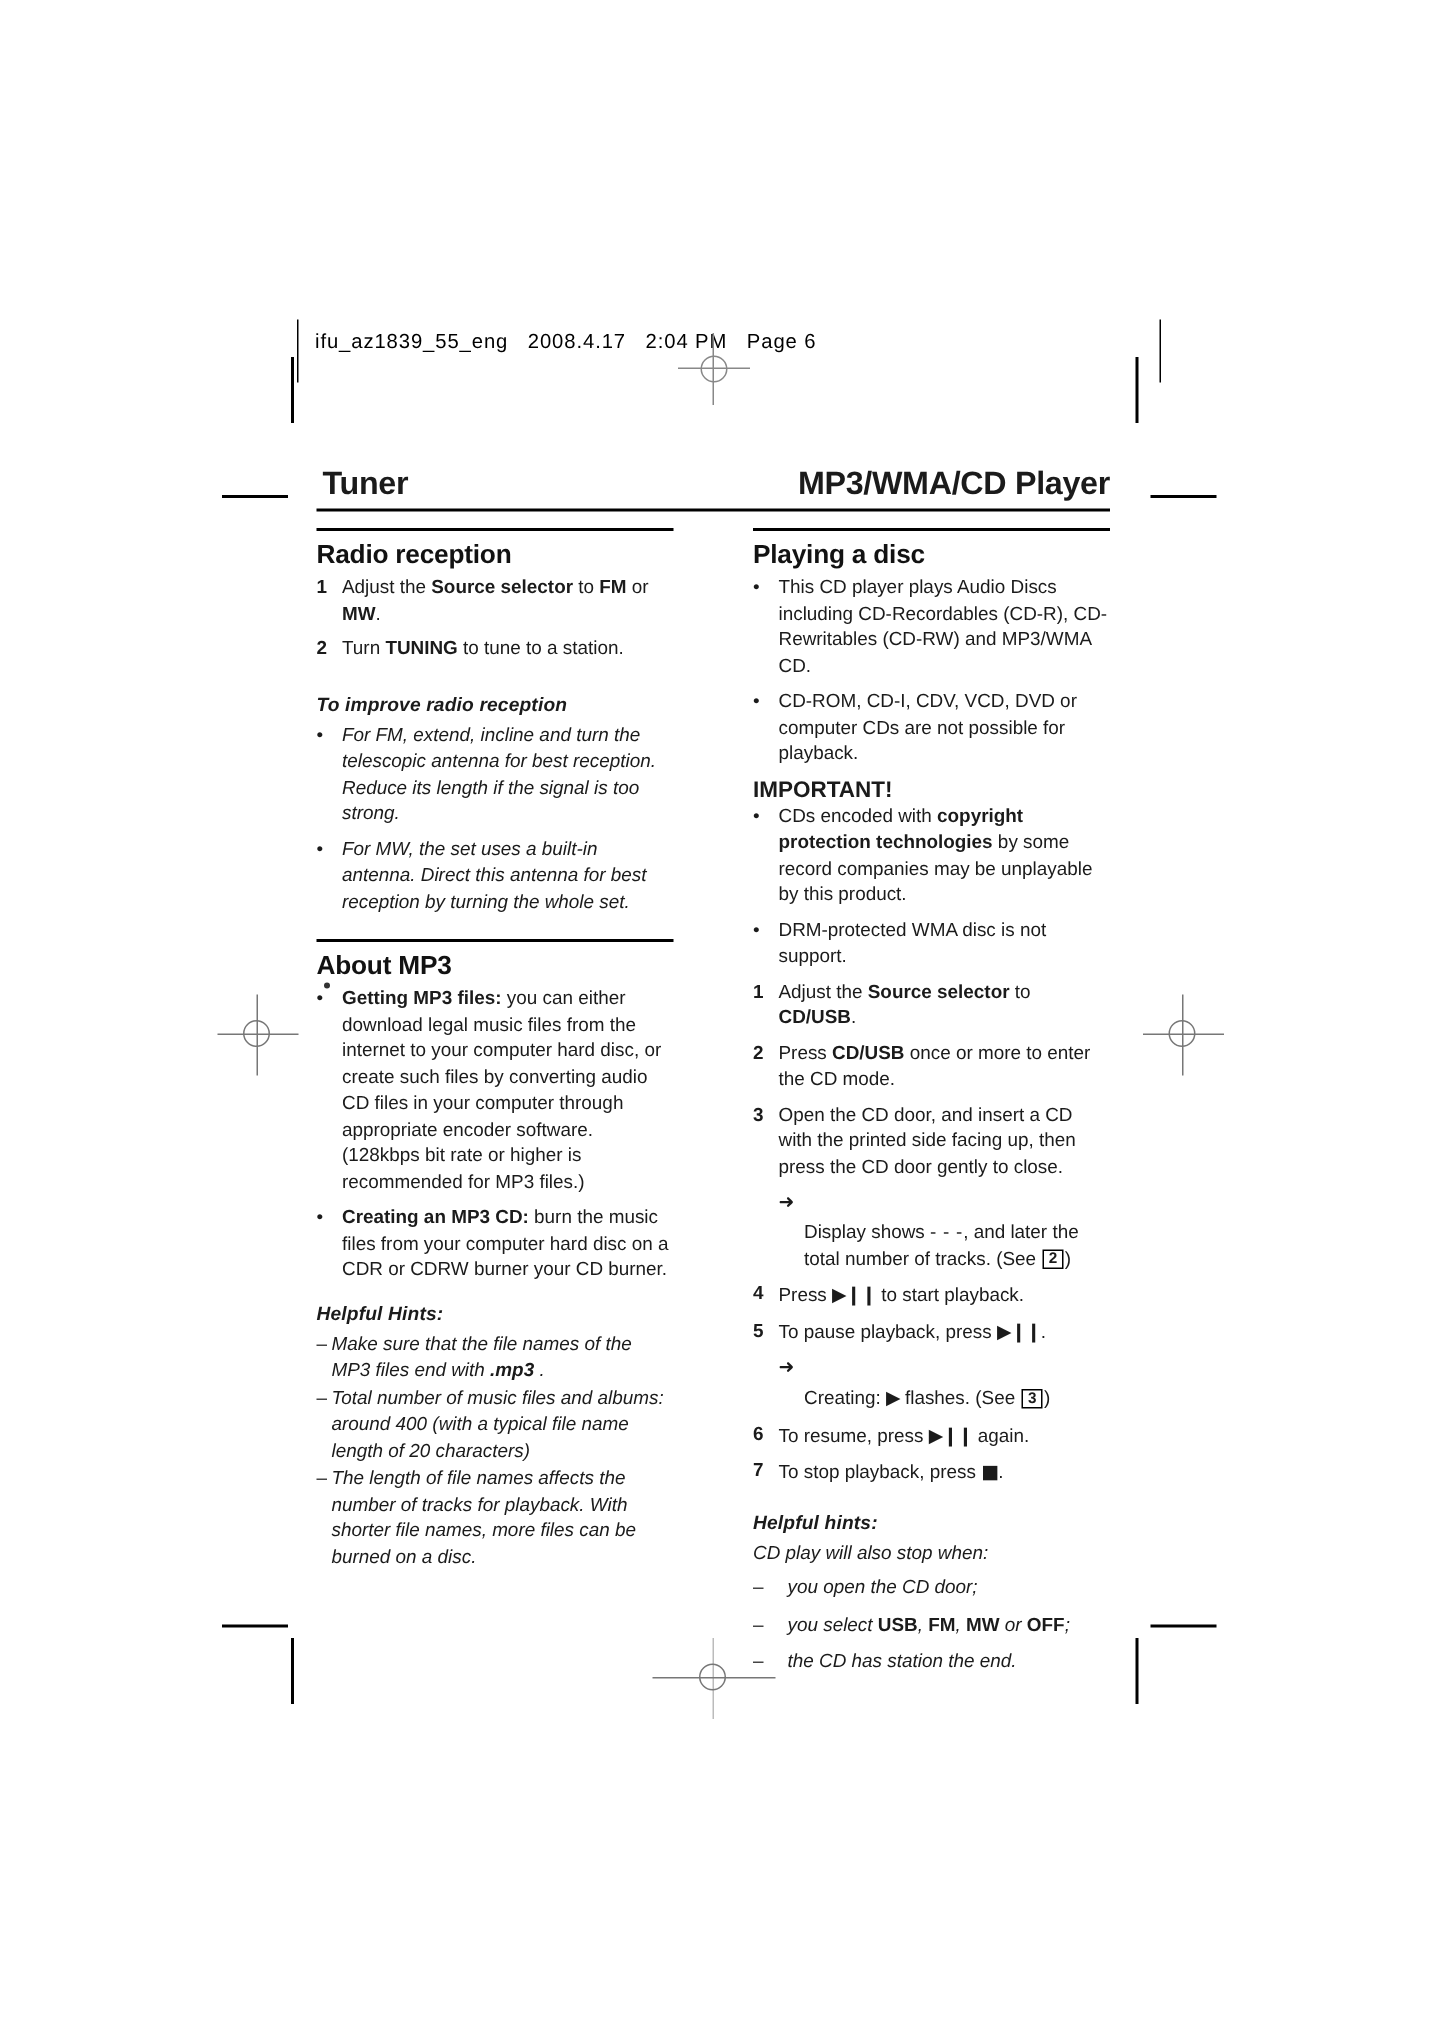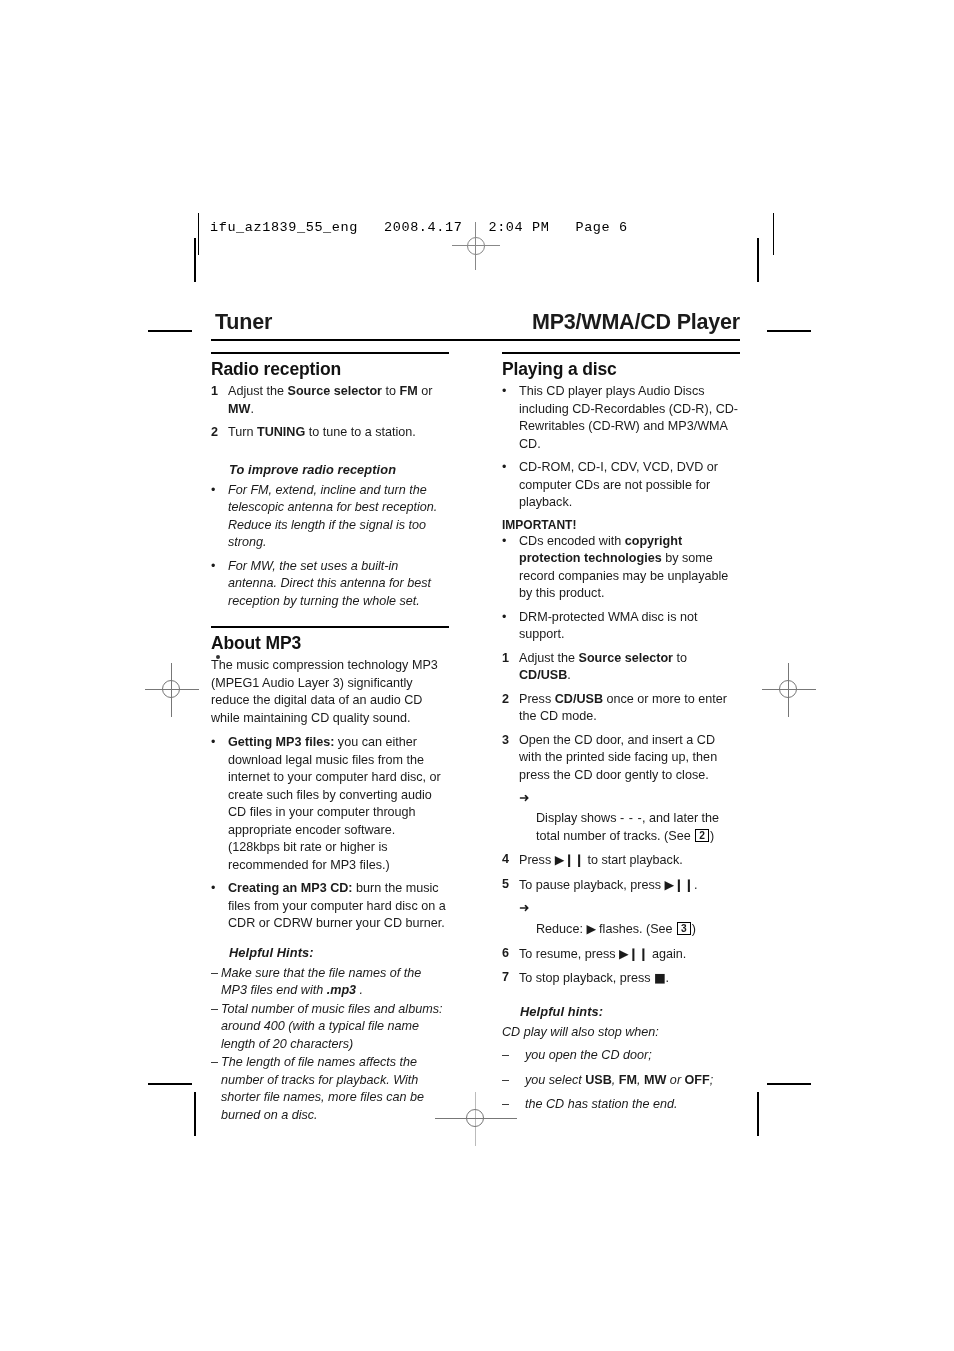--- a/index.html
+++ b/index.html
@@ -54,21 +54,21 @@
     position: absolute;
     left: 198px; top: 213px;
     width: 576px; height: 42px;
     border-left: 1px solid #000;
     border-right: 1px solid #000;
     box-sizing: border-box;
   }
   .fileinfo-text {
     position: absolute;
     left: 210px; top: 220px;
-    font-family: Liberation Mono, monospace;
+    font-family: Liberation Sans, sans-serif;
     font-size: 13.5px;
     letter-spacing: 0.6px;
     white-space: pre;
     color: #000;
   }
   .fileinfo-reg {
     position: absolute;
     left: 452px; top: 222px;
     width: 48px; height: 48px;
   }
@@ -189,26 +189,26 @@
   .arrowline .body { flex: 1; margin-top: 20px; }
 
   .italic { font-style: italic; }
   .bold   { font-weight: bold; }
   .bolditalic { font-weight: bold; font-style: italic; }
 
   .subhead {
     font-weight: bold;
     font-style: italic;
     font-size: 12.8px;
-    margin: 0 0 5px 18px;
+    margin: 0 0 5px 0;
     letter-spacing: 0.1px;
   }
   .subhead-plain {
     font-weight: bold;
-    font-size: 12px;
+    font-size: 15px;
     margin: 0 0 1px 0;
   }
   .lead { margin: 0 0 7px 0; }
   .spacer-10 { height: 10px; }
   .spacer-6  { height: 6px; }
   .spacer-14 { height: 14px; }
 
   .sec-block { margin-top: 16px; }
 
   
@@ -304,21 +304,20 @@
           </li>
           <li>
             <div class="bul">•</div>
             <div class="body italic">For MW, the set uses a built-in antenna. Direct this antenna for best reception by turning the whole set.</div>
           </li>
         </ul>
 
       <div class="sec-block">
         <div class="sec-rule"></div>
         <h2 class="sec-title">About MP3</h2>
-        <p class="lead">The music compression technology MP3 (MPEG1 Audio Layer 3) significantly reduce the digital data of an audio CD while maintaining CD quality sound.</p>
 
         <ul class="bullets">
             <li>
               <div class="bul">•</div>
               <div class="body"><span class="bold">Getting MP3 files:</span><span> you can either download legal music files from the internet to your computer hard disc, or create such files by converting audio CD files in your computer through appropriate encoder software. (128kbps bit rate or higher is recommended for MP3 files.)</span></div>
             </li>
             <li>
               <div class="bul">•</div>
               <div class="body"><span class="bold">Creating an MP3 CD:</span><span> burn the music files from your computer hard disc on a CDR or CDRW burner your CD burner.</span></div>
             </li>
@@ -398,21 +397,21 @@
             <div class="num">4</div>
             <div class="body"><span>Press </span><span class="sym">▶❙❙</span><span> to start playback.</span></div>
           </li>
           <li>
             <div class="num">5</div>
             <div class="body"><span>To pause playback, press </span><span class="sym">▶❙❙</span><span>.</span></div>
           </li>
           <li style="display: block; padding-left: 17px;">
             <div class="arrowline">
               <div class="arw">➜</div>
-              <div class="body"><span> Reduce: </span><span class="sym">▶</span><span> flashes. (See </span><span class="refbox">3</span><span>)</span></div>
+              <div class="body"><span> Creating: </span><span class="sym">▶</span><span> flashes. (See </span><span class="refbox">3</span><span>)</span></div>
             </div>
           </li>
           <li>
             <div class="num">6</div>
             <div class="body"><span>To resume, press </span><span class="sym">▶❙❙</span><span> again.</span></div>
           </li>
           <li>
             <div class="num">7</div>
             <div class="body"><span>To stop playback, press </span><span class="sym">■</span><span>.</span></div>
           </li>

